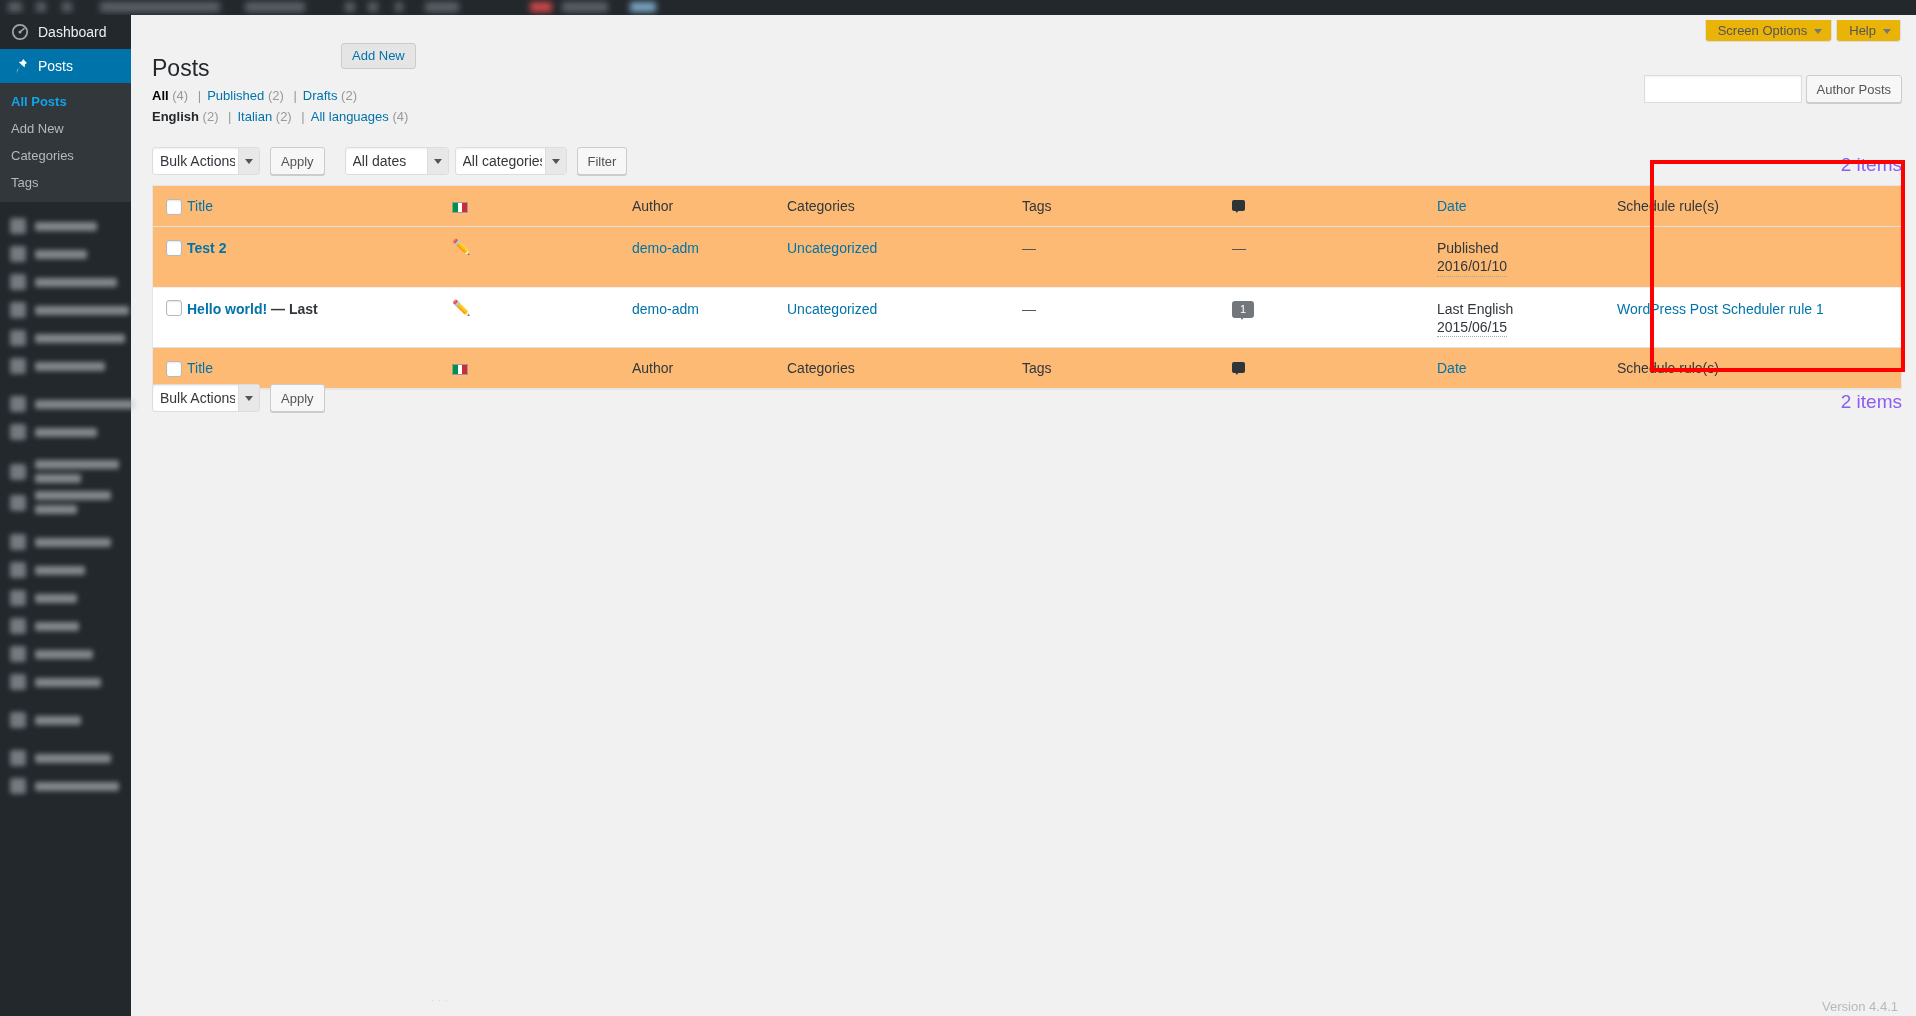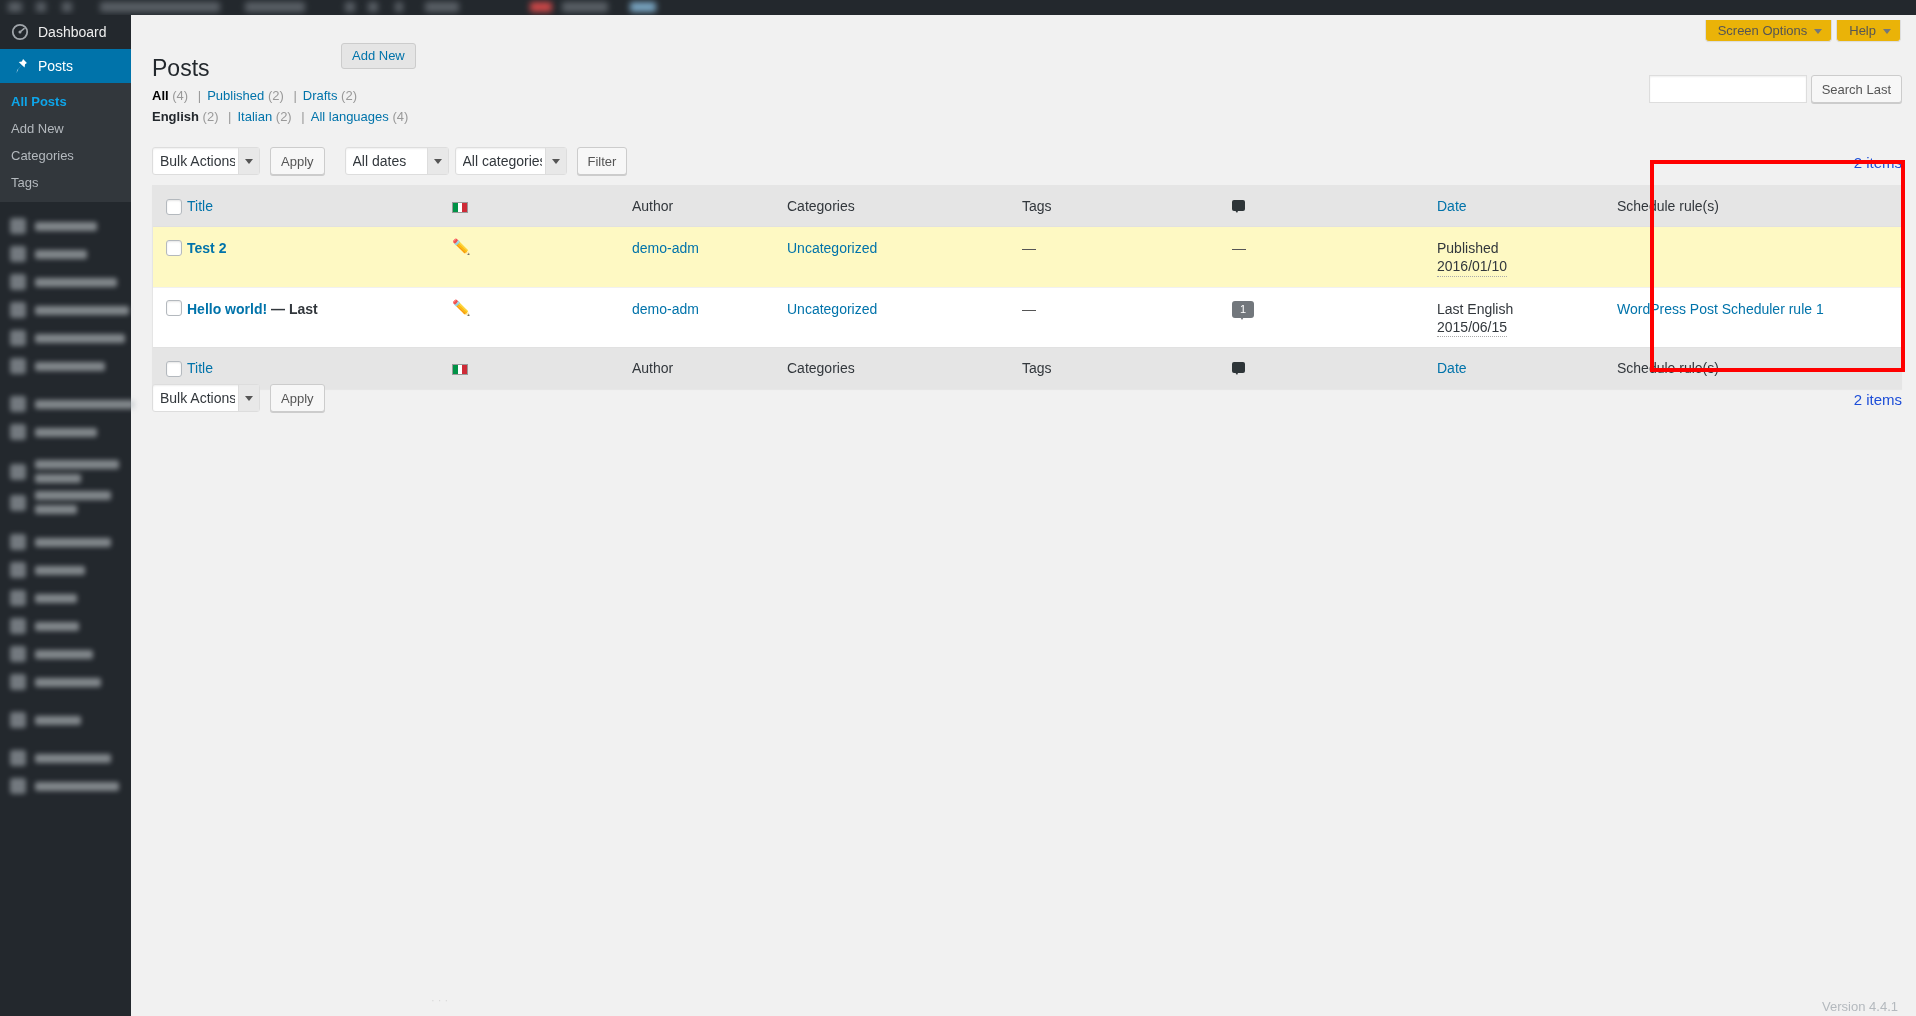--- a/index.html
+++ b/index.html
@@ -231,21 +231,21 @@
     border-left: 4px solid transparent;
     border-right: 4px solid transparent;
     border-top: 5px solid #555;
   }
   .sw-bulk select { width: 108px; }
   .sw-dates select { width: 104px; }
   .sw-cats select { width: 112px; }
 
   .displaying-num {
     position: absolute; right: 0; top: 7px;
-    font-size: 15px; color: #1d4ed8; font-style: normal; margin-left: 32px;
+    font-size: 19px; color: #8b5cf6; font-style: normal; margin-left: 32px;
   }
   .displaying-num.bottom-num { top: 7px; }
 
   
   table.wp-list-table {
     position: absolute;
     left: 21px; right: 14px;
     top: 170px;
     border-collapse: separate;
     border-spacing: 0;
@@ -258,31 +258,31 @@
   table.wp-list-table td {
     text-align: left;
     vertical-align: top;
     font-size: 14px;
     line-height: 1.3;
   }
   thead th, tfoot th {
     padding: 11px 10px 11px 0;
     color: #32373c;
     font-weight: 400;
-    background: #e5e5e5;
+    background: #fdba74;
   }
   thead tr th { border-bottom: 1px solid #e1e1e1; }
   tfoot tr th { border-top: 1px solid #e1e1e1; }
   thead th a, tfoot th a { color: #0073aa; text-decoration: none; cursor: pointer; }
   tbody td {
     padding: 10px 10px 10px 0;
     color: #32373c;
   }
   tbody tr { background: #fff; }
-  tbody tr.alternate { background: #fef9c3; }
+  tbody tr.alternate { background: #fdba74; }
   tbody tr td { border-bottom: 1px solid #f1f1f1; }
   tbody tr:last-child td { border-bottom: none; }
 
   .col-cb { width: 34px; padding-left: 13px !important; padding-right: 0 !important; }
   .col-title { width: 265px; }
   .col-lang { width: 180px; }
   .col-author { width: 155px; }
   .col-cats { width: 235px; }
   .col-tags { width: 210px; }
   .col-comments { width: 205px; }
@@ -593,21 +593,21 @@
       <span class="sep">|</span>
     </li>
     <li>
       <a>All languages</a>
       <span class="cnt">(4)</span>
     </li>
   </ul>
 
   <div class="search-box">
     <input type="search" placeholder="" style="">
-    <button class="btn-secondary">Search Last</button>
+    <button class="btn-secondary">Author Posts</button>
   </div>
 
   <div class="tablenav top">
     <div class="actions">
       <span class="select-wrap sw-bulk">
         <select class="wp-select">
           <option>Bulk Actions</option>
         </select>
         <span class="sel-arrow"></span>
       </span>

